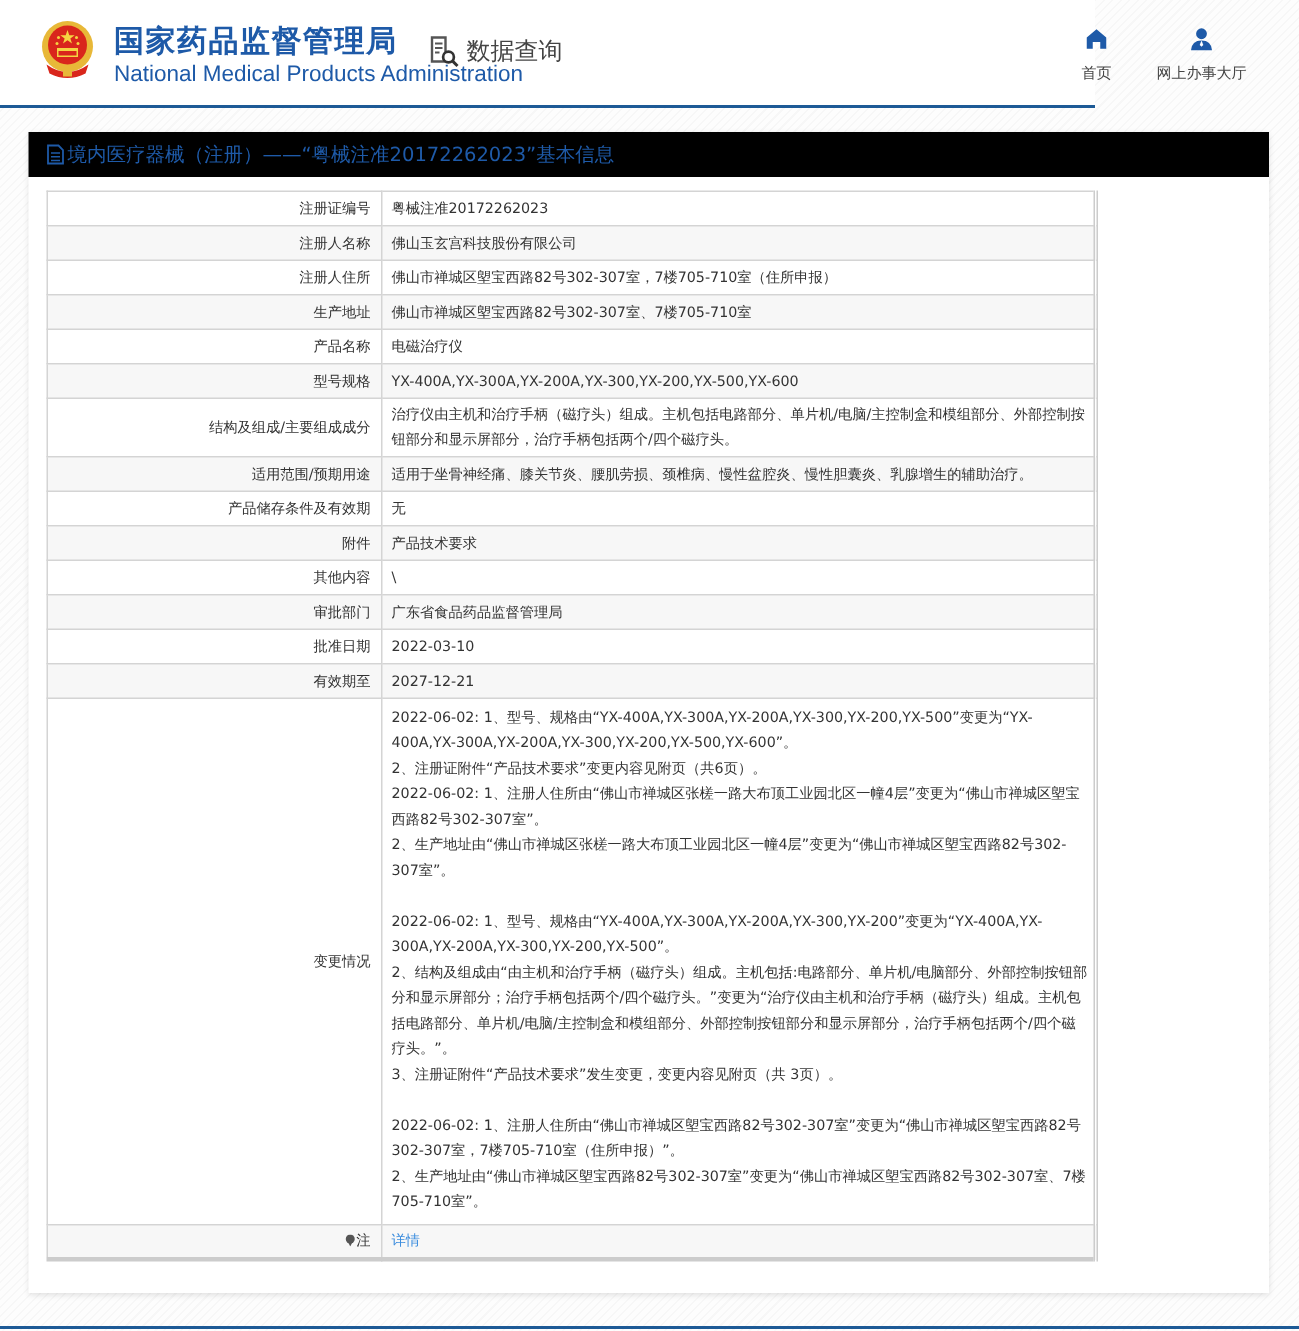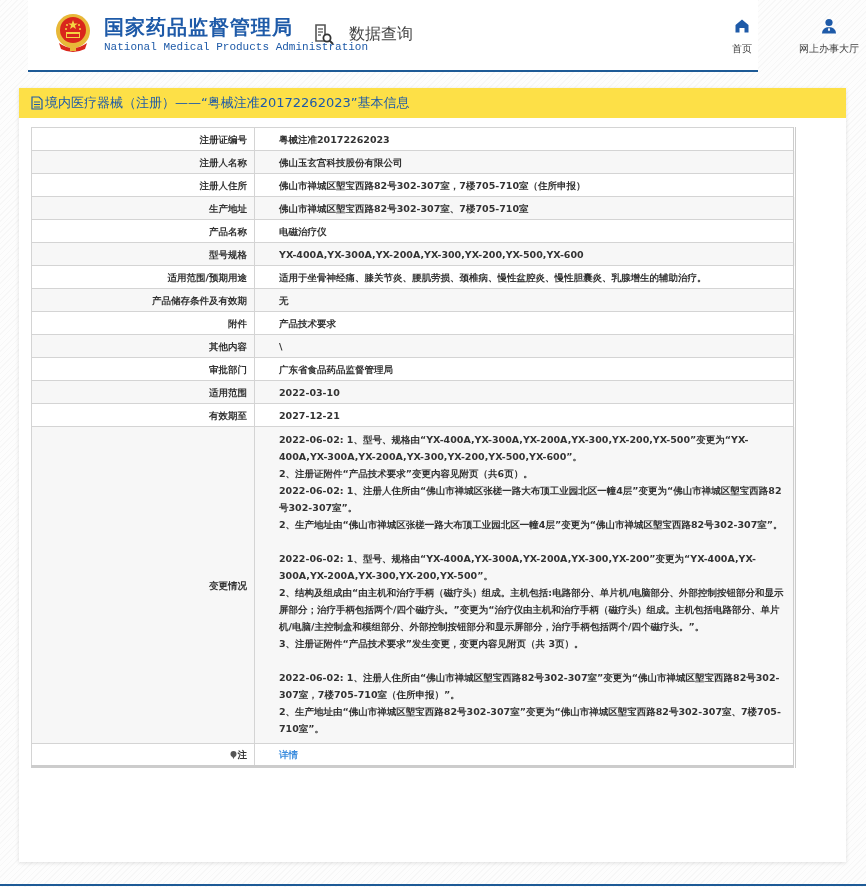--- a/index.html
+++ b/index.html
@@ -8,78 +8,76 @@
     font-family: "DejaVu Sans", "Liberation Sans", sans-serif;
     background: #fbfbfb;
     background-image: repeating-linear-gradient(135deg, #f7f7f7 0 1px, #fdfdfd 1px 4px);
     color: #333;
     position: relative;
   }
   .header {
     position: absolute; left: 0; top: 0; width: 730px; height: 72px;
     background: #fff;
     border-bottom: 2px solid #1d5a96;
-    margin-left: 28px;
   }
   .emblem {
     position: absolute; left: 27px; top: 13px; width: 36px; height: 40px;
   }
   .logo-cn {
     position: absolute; left: 76px; top: 14px;
     font-size: 20px; font-weight: bold; color: #1e5aa8; letter-spacing: 1px;
     font-family: "DejaVu Sans", sans-serif;
   }
   .logo-en {
     position: absolute; left: 76px; top: 41px;
-    font-size: 11px; color: #1e5aa8;
-    font-family: Liberation Mono, monospace;
+    font-size: 15px; color: #1e5aa8;
+    font-family: Liberation Sans, sans-serif;
   }
   .data-query {
     position: absolute; left: 285px; top: 22px; height: 24px;
-    display: flex; align-items: center; gap: 14px;
+    display: flex; align-items: center; gap: 4px;
     font-size: 16px; color: #444;
   }
   .nav-item {
     position: absolute; top: 18px; text-align: center;
     font-size: 10px; color: #444;
   }
   .nav-item .ico { display: block; margin: 0 auto 8px auto; width: 16px; height: 16px; }
-  .nav-home { left: 695px; width: 38px; }
+  .nav-home { left: 712px; width: 38px; }
   .nav-hall { left: 765px; width: 72px; }
 
   .panel {
     position: absolute; left: 19px; top: 88px; width: 827px; height: 774px;
     background: #fff;
     box-shadow: 0 1px 4px rgba(0,0,0,0.12);
   }
   .panel-title {
-    height: 30px; background: #fde047;
+    height: 30px; background: #000000;
     display: flex; align-items: center; padding-left: 12px;
     font-size: 13px; color: #1e5aa8;
   }
   .panel-title svg { margin-right: 2px; }
 
   table.info {
-    position: absolute; left: 12px; top: 39px; width: 765px;
+    position: absolute; left: 12px; top: 39px; width: 701px;
     border-collapse: collapse;
     font-size: 9.5px; color: #333;
     border-right: 3px double #ccc;
     border-bottom: 3px solid #ccc;
-    font-weight: bold;
   }
   table.info td {
     border: 1px solid #d4d4d4;
     height: 23px;
     line-height: 17px;
     vertical-align: middle;
   }
   table.info td.label {
     width: 223px; text-align: right; padding-right: 7px;
   }
-  table.info td.val { padding-left: 24px; padding-right: 4px; }
+  table.info td.val { padding-left: 6px; padding-right: 4px; }
   table.info tr:nth-child(even) td { background: #f7f7f7; }
   table.info tr:nth-child(odd) td { background: #fff; }
   .multi { padding-top: 2px; padding-bottom: 2px; }
   .change-block { padding-top: 4px; padding-bottom: 6px; line-height: 17.4px; }
   .change-block p { margin: 0; }
   .change-block .gap { height: 17px; }
   .link { color: #3c8dde; cursor: pointer; }
   .pin { display: inline-block; width: 7px; height: 8px; margin-right: 1px; vertical-align: -1px; }
 
   .footer-line {
@@ -166,41 +164,45 @@
       </tr>
       <tr>
         <td class="label">产品名称</td>
         <td class="val">电磁治疗仪</td>
       </tr>
       <tr>
         <td class="label">型号规格</td>
         <td class="val">YX-400A,YX-300A,YX-200A,YX-300,YX-200,YX-500,YX-600</td>
       </tr>
       <tr>
+        <td class="label">结构及组成/主要组成成分</td>
+        <td class="val multi" style="height:39px">治疗仪由主机和治疗手柄（磁疗头）组成。主机包括电路部分、单片机/电脑/主控制盒和模组部分、外部控制按钮部分和显示屏部分，治疗手柄包括两个/四个磁疗头。</td>
+      </tr>
+      <tr>
         <td class="label">适用范围/预期用途</td>
         <td class="val">适用于坐骨神经痛、膝关节炎、腰肌劳损、颈椎病、慢性盆腔炎、慢性胆囊炎、乳腺增生的辅助治疗。</td>
       </tr>
       <tr>
         <td class="label">产品储存条件及有效期</td>
         <td class="val">无</td>
       </tr>
       <tr>
         <td class="label">附件</td>
         <td class="val">产品技术要求</td>
       </tr>
       <tr>
         <td class="label">其他内容</td>
         <td class="val">\</td>
       </tr>
       <tr>
         <td class="label">审批部门</td>
         <td class="val">广东省食品药品监督管理局</td>
       </tr>
       <tr>
-        <td class="label">适用范围</td>
+        <td class="label">批准日期</td>
         <td class="val">2022-03-10</td>
       </tr>
       <tr>
         <td class="label">有效期至</td>
         <td class="val">2027-12-21</td>
       </tr>
       <tr>
         <td class="label">变更情况</td>
         <td class="val change-block" style="height:295px">
           <p>2022-06-02: 1、型号、规格由“YX-400A,YX-300A,YX-200A,YX-300,YX-200,YX-500”变更为“YX-400A,YX-300A,YX-200A,YX-300,YX-200,YX-500,YX-600”。</p>

